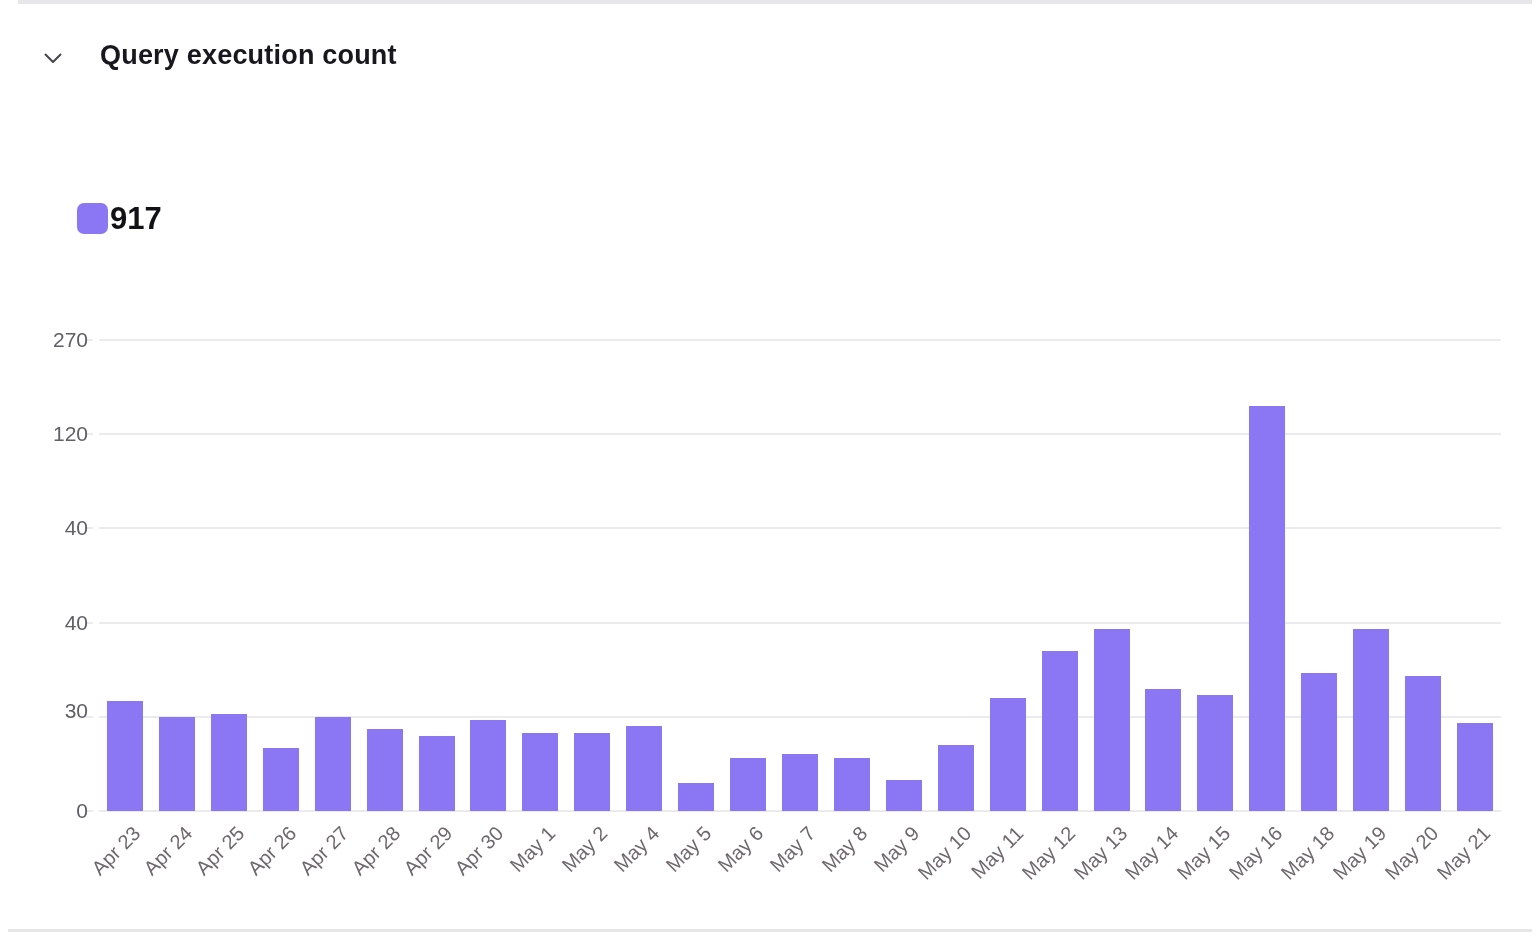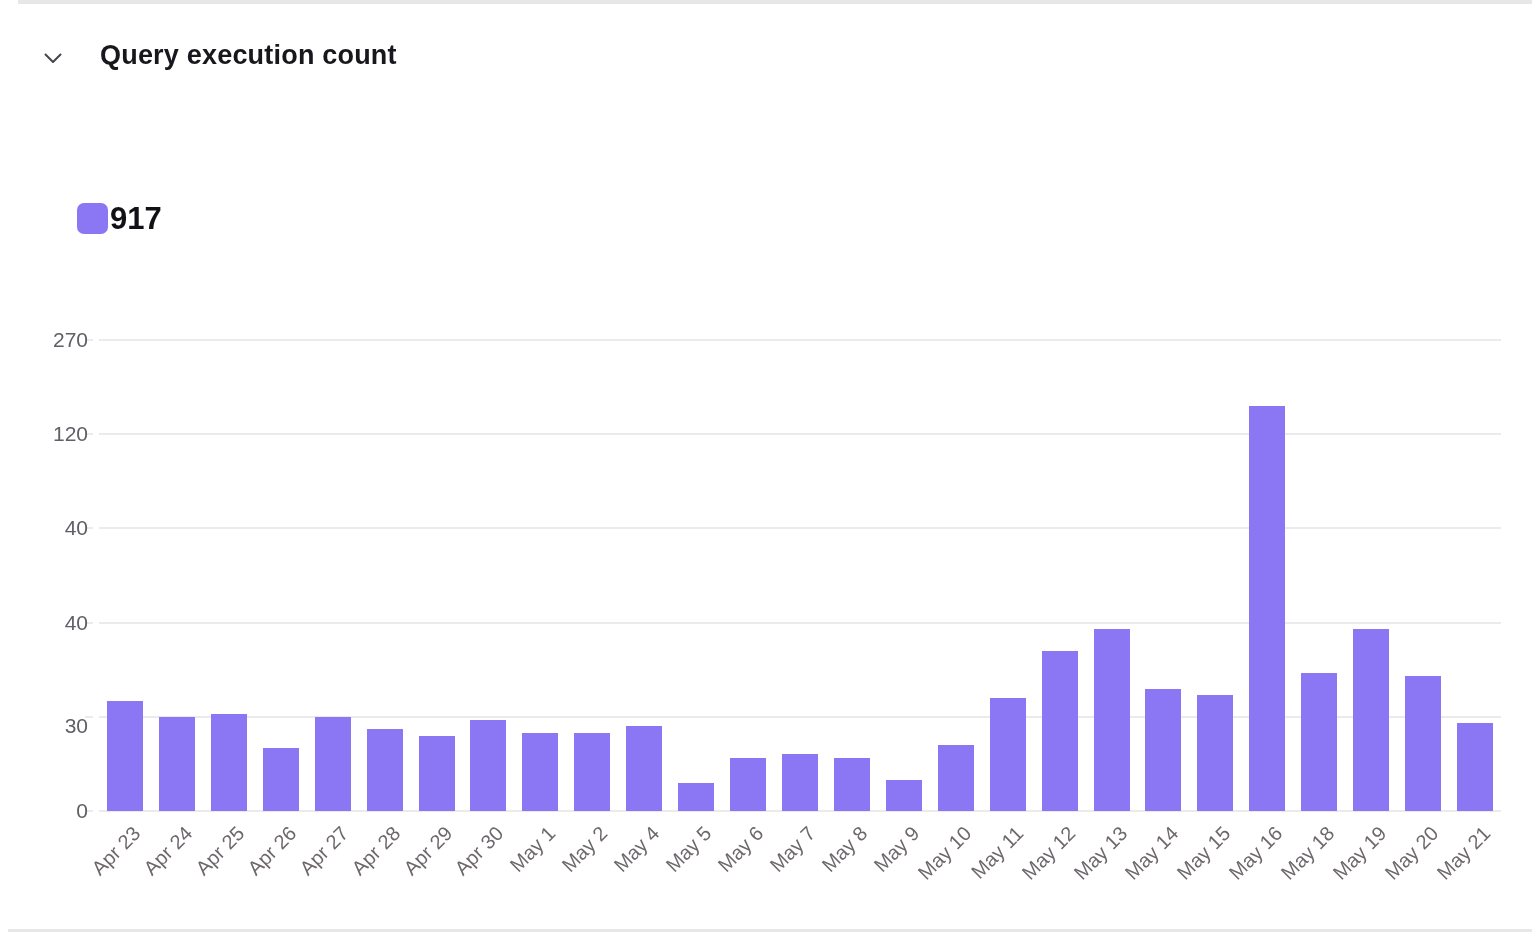--- a/index.html
+++ b/index.html
@@ -50,21 +50,21 @@
     <span class="legend-swatch"></span>
     <span class="legend-value">917</span>
   </div>
 
   <div class="chart" id="chart">
       <div class="g-line" style="left: 99px; width: 1402px; top: 810px;"></div>
       <div class="y-tick" style="left: 85px; top: 810px;"></div>
       <div class="y-label" style="left: 28px; top: 798px;">0</div>
       <div class="g-line" style="left: 99px; width: 1402px; top: 715.8px;"></div>
       <div class="y-tick" style="left: 85px; top: 715.8px;"></div>
-      <div class="y-label" style="left: 28px; top: 713px;">30</div>
+      <div class="y-label" style="left: 28px; top: 698px;">30</div>
       <div class="g-line" style="left: 99px; width: 1402px; top: 621.6px;"></div>
       <div class="y-tick" style="left: 85px; top: 621.6px;"></div>
       <div class="y-label" style="left: 28px; top: 609.6px;">40</div>
       <div class="g-line" style="left: 99px; width: 1402px; top: 527.4px;"></div>
       <div class="y-tick" style="left: 85px; top: 527.4px;"></div>
       <div class="y-label" style="left: 28px; top: 515.4px;">40</div>
       <div class="g-line" style="left: 99px; width: 1402px; top: 433.2px;"></div>
       <div class="y-tick" style="left: 85px; top: 433.2px;"></div>
       <div class="y-label" style="left: 28px; top: 421.2px;">120</div>
       <div class="g-line" style="left: 99px; width: 1402px; top: 339px;"></div>

